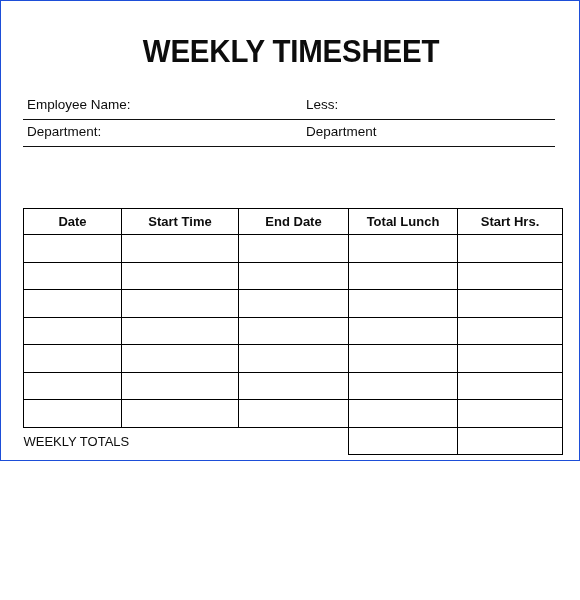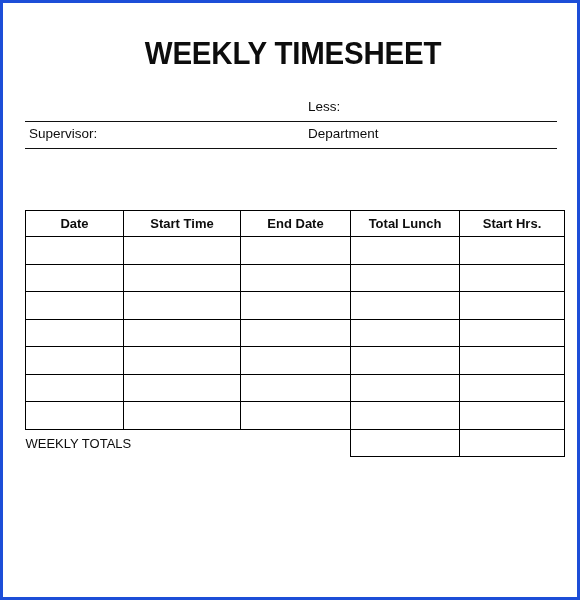--- a/index.html
+++ b/index.html
@@ -4,23 +4,23 @@
 <style>
   html, body {
     margin: 0;
     padding: 0;
     background: #ffffff;
   }
 
   .page {
     position: relative;
     width: 580px;
-    height: 600px;
+    height: 461px;
     background: #ffffff;
-    border: 3px solid #1d4ed8;
+    border: 1px solid #1d4ed8;
     box-sizing: border-box;
     overflow: hidden;
     font-family: "Liberation Sans", sans-serif;
     color: #0d0d0d;
   }
 
   
   .doc-title {
     position: absolute;
     left: 0;
@@ -145,26 +145,27 @@
 </head>
 <body>
 
 <div class="page">
 
   <div class="doc-title">WEEKLY TIMESHEET</div>
 
   <div class="info-block">
 
     <div class="info-row">
+      <span class="info-label">Employee Name:</span>
       <span class="info-label col2">Less:</span>
     </div>
 
 
     <div class="info-row">
-      <span class="info-label">Supervisor:</span>
+      <span class="info-label">Department:</span>
       <span class="info-label col2">Department</span>
     </div>
 
   </div>
 
   <table class="sheet-table">
     <colgroup>
       <col class="col-date">
       <col class="col-start">
       <col class="col-end">

